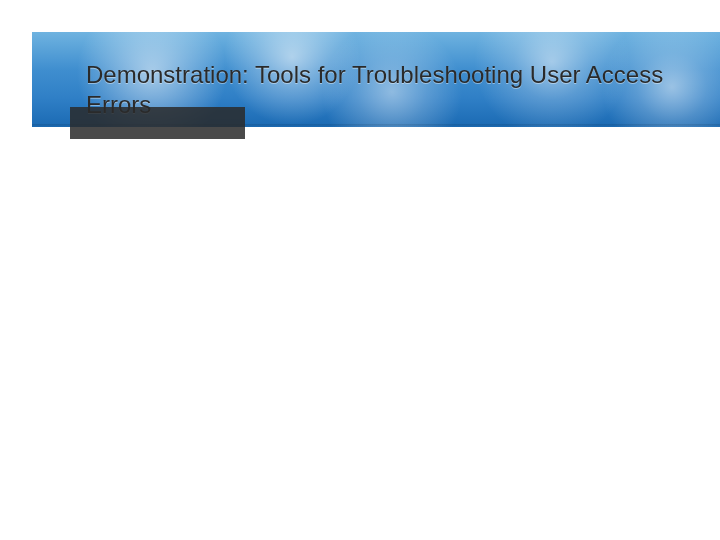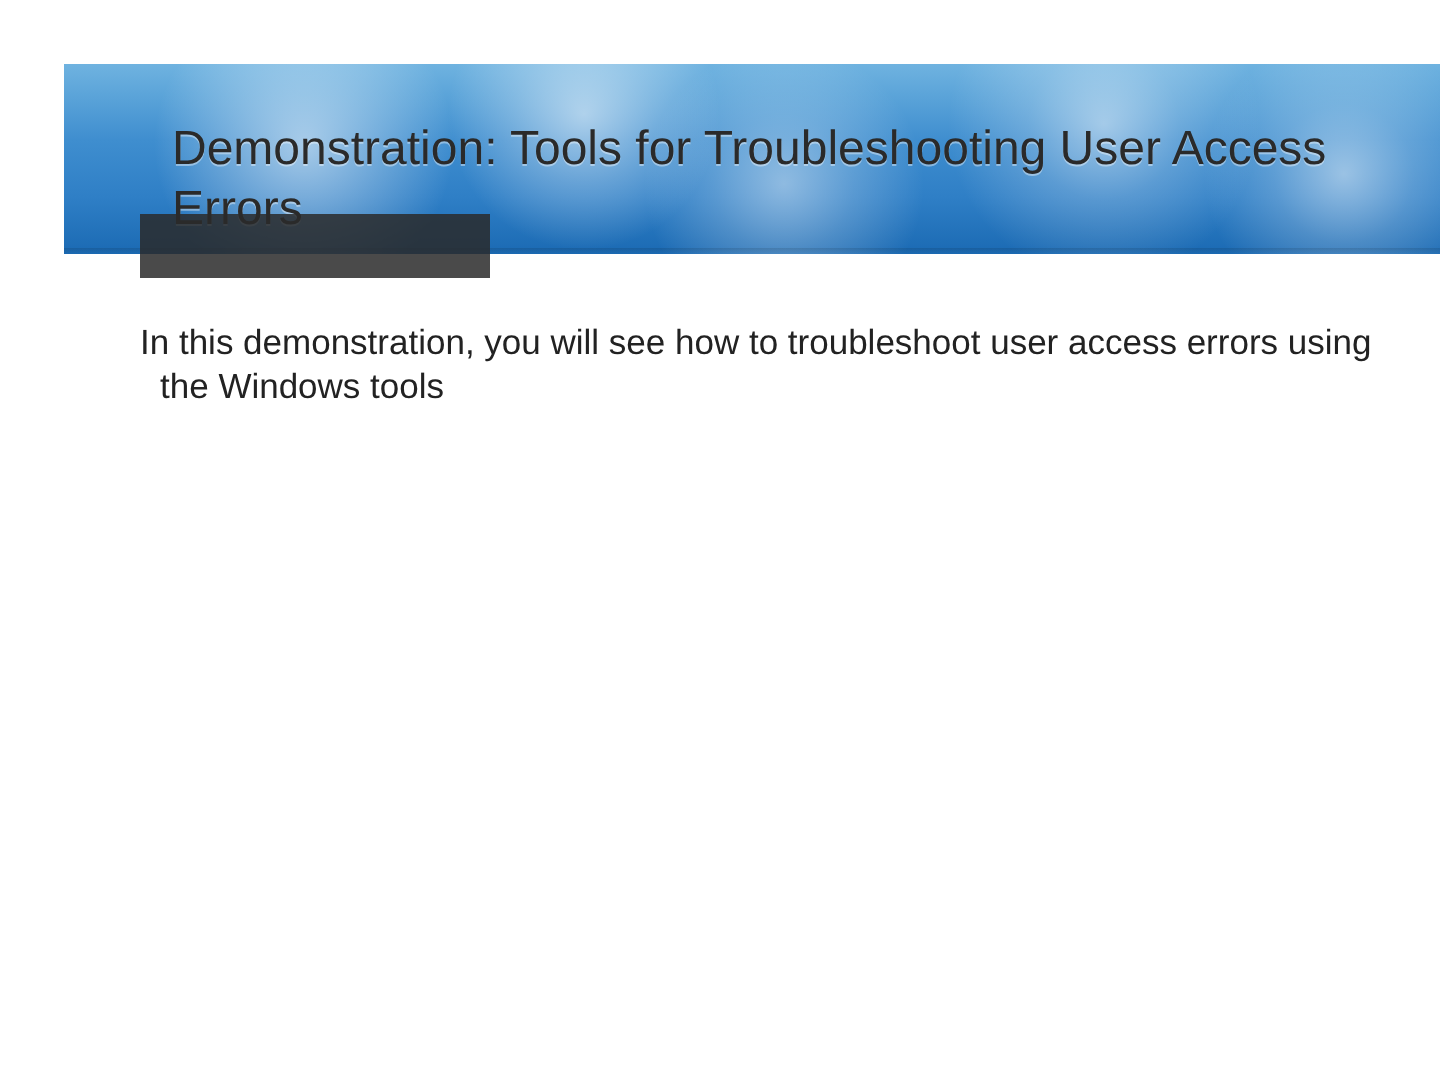--- a/index.html
+++ b/index.html
@@ -85,16 +85,15 @@
   </style>
 </head>
 <body>
 
 <div class="slide">
   <div class="header-band"></div>
 
   <h1 class="title">Demonstration: Tools for Troubleshooting User Access Errors</h1>
   <div class="title-underline"></div>
 
-  <p class="body-text">In this demonstration, you will see how to troubleshoot user access errors using the Windows tools</p>
 
   <div class="footer-band"></div>
 </div>
 
 </body></html>

